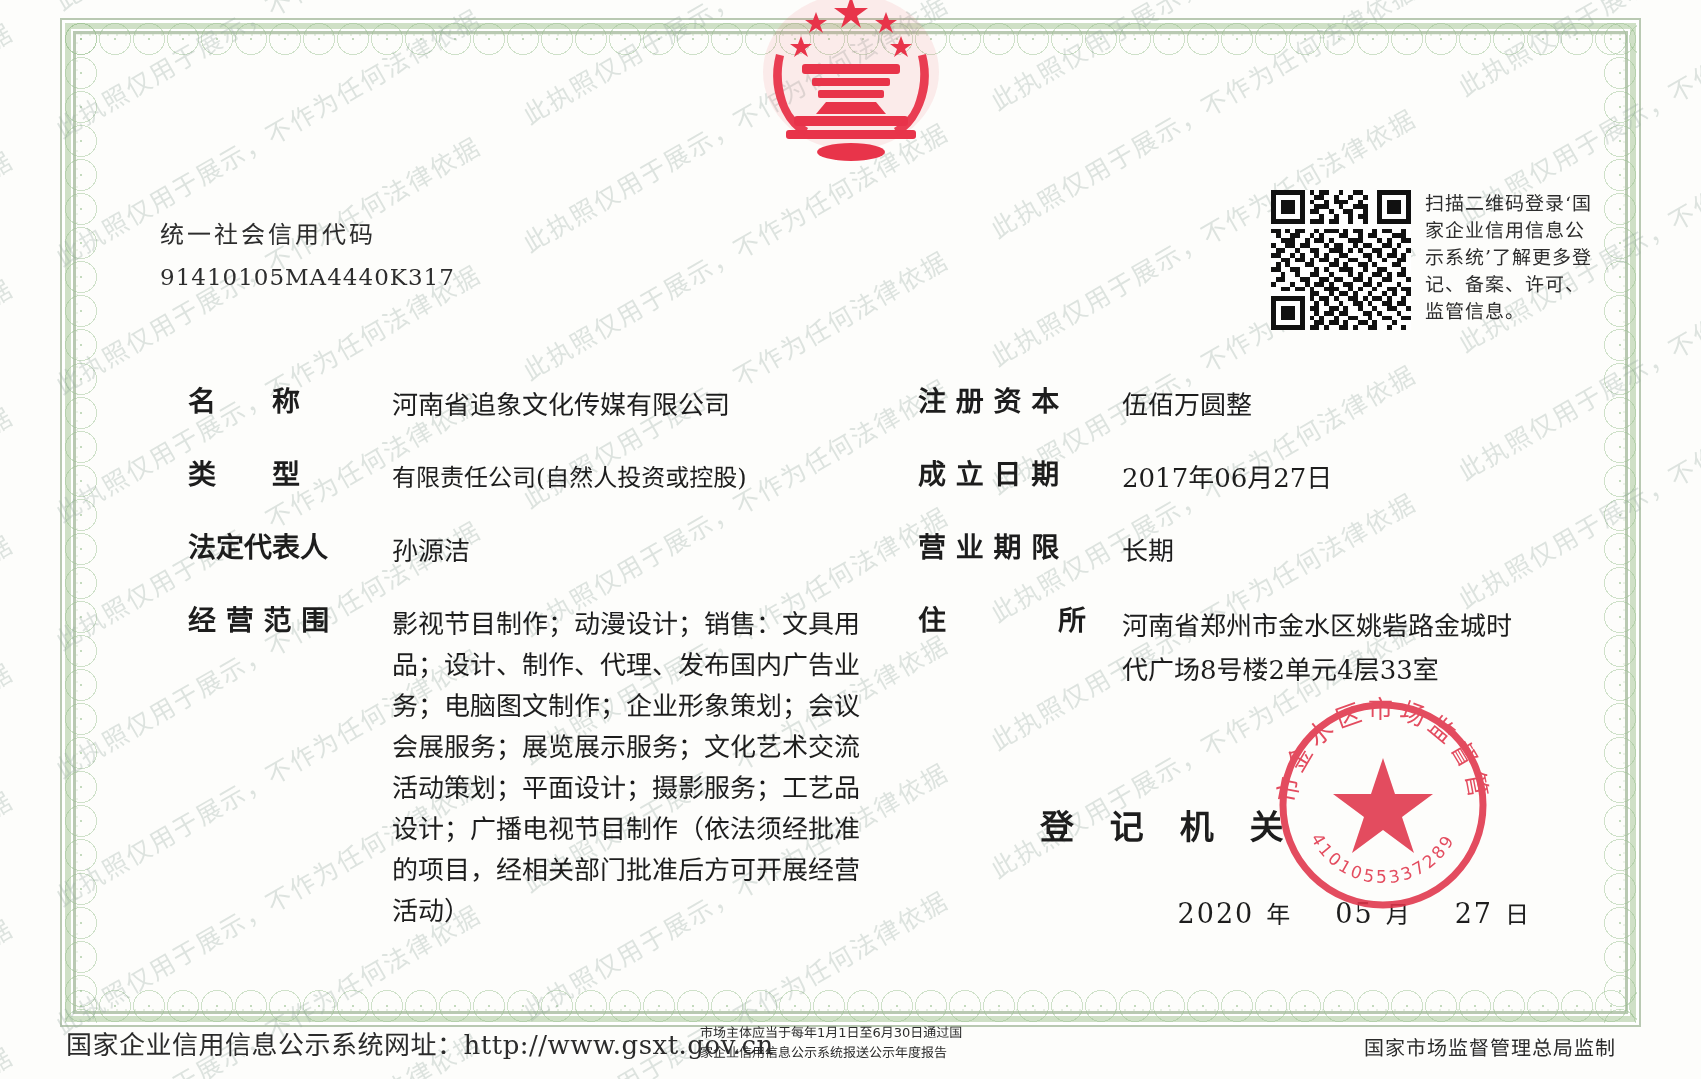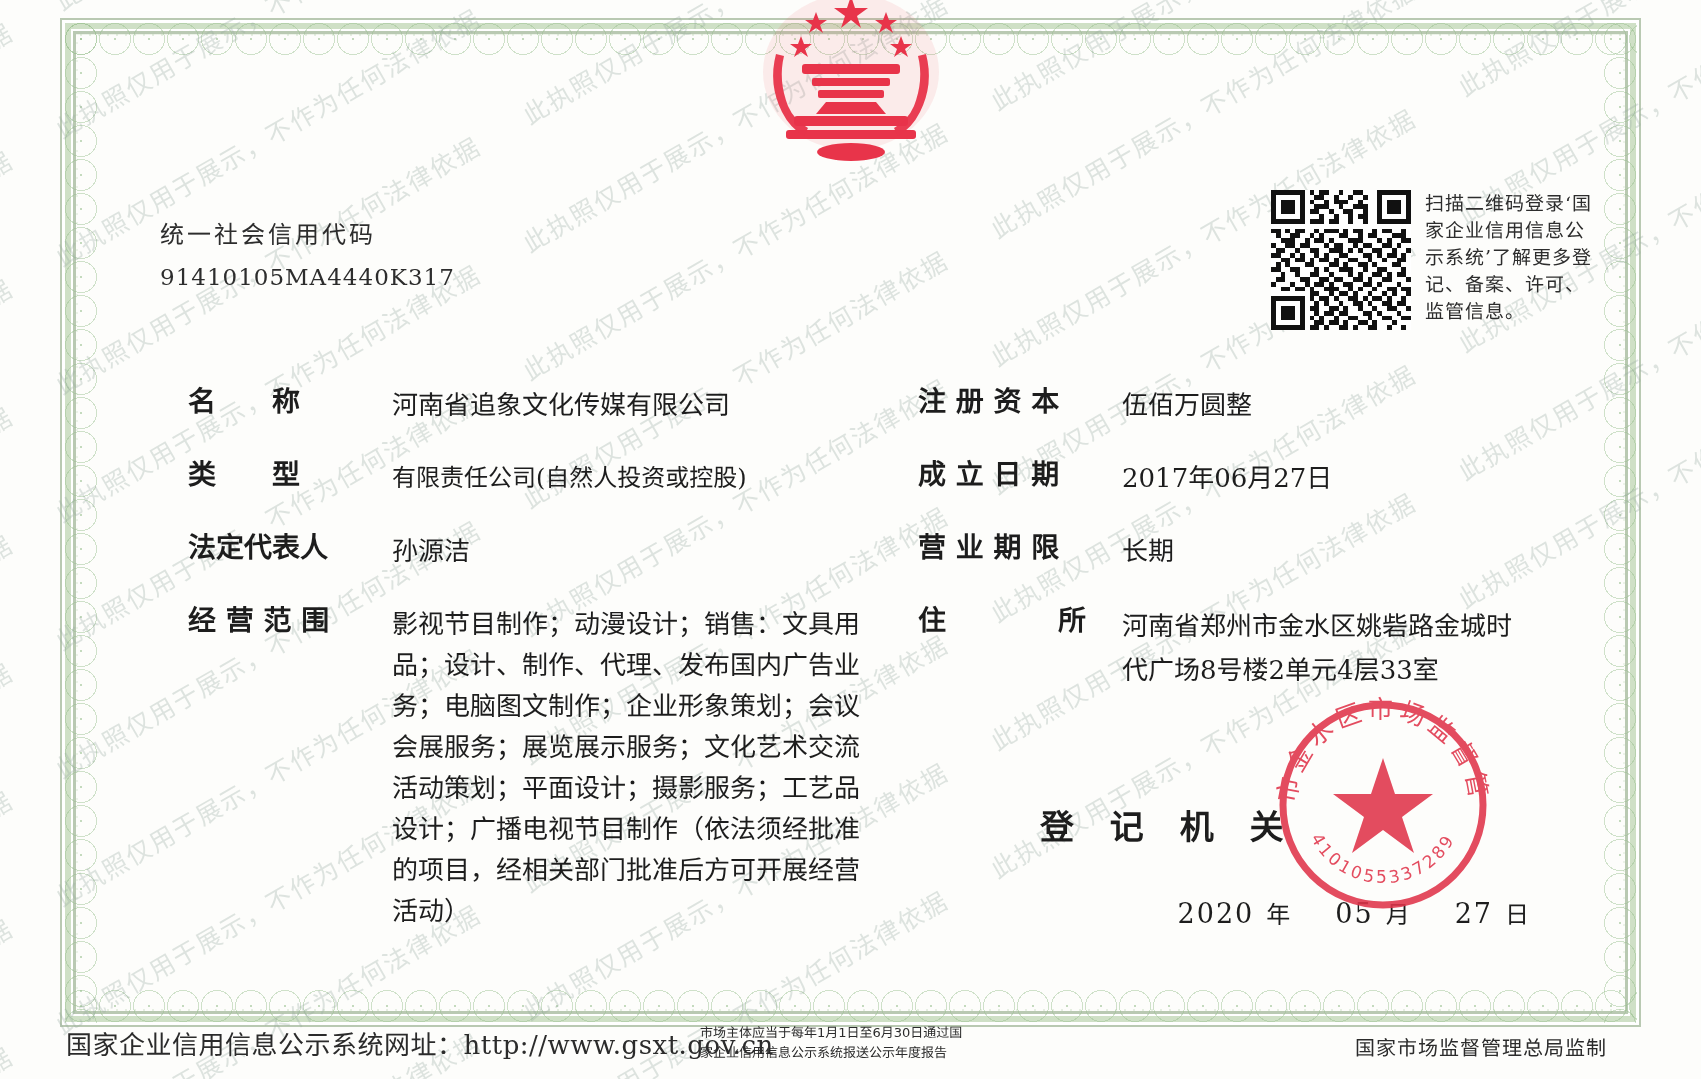--- a/index.html
+++ b/index.html
@@ -300,21 +300,21 @@
     width: 320px;
     text-align: left;
     font-family: "DejaVu Sans", sans-serif;
     font-size: 13px;
     line-height: 20px;
     color: #2b2b2b;
     z-index: 7;
   }
   .footer-right {
     position: absolute;
-    right: 94px;
+    right: 85px;
     bottom: 18px;
     font-family: "DejaVu Serif", "Liberation Serif", serif;
     font-size: 20px;
     color: #2b2b2b;
     letter-spacing: 1px;
     z-index: 7;
   }
 </style>
 </head>
 <body>

